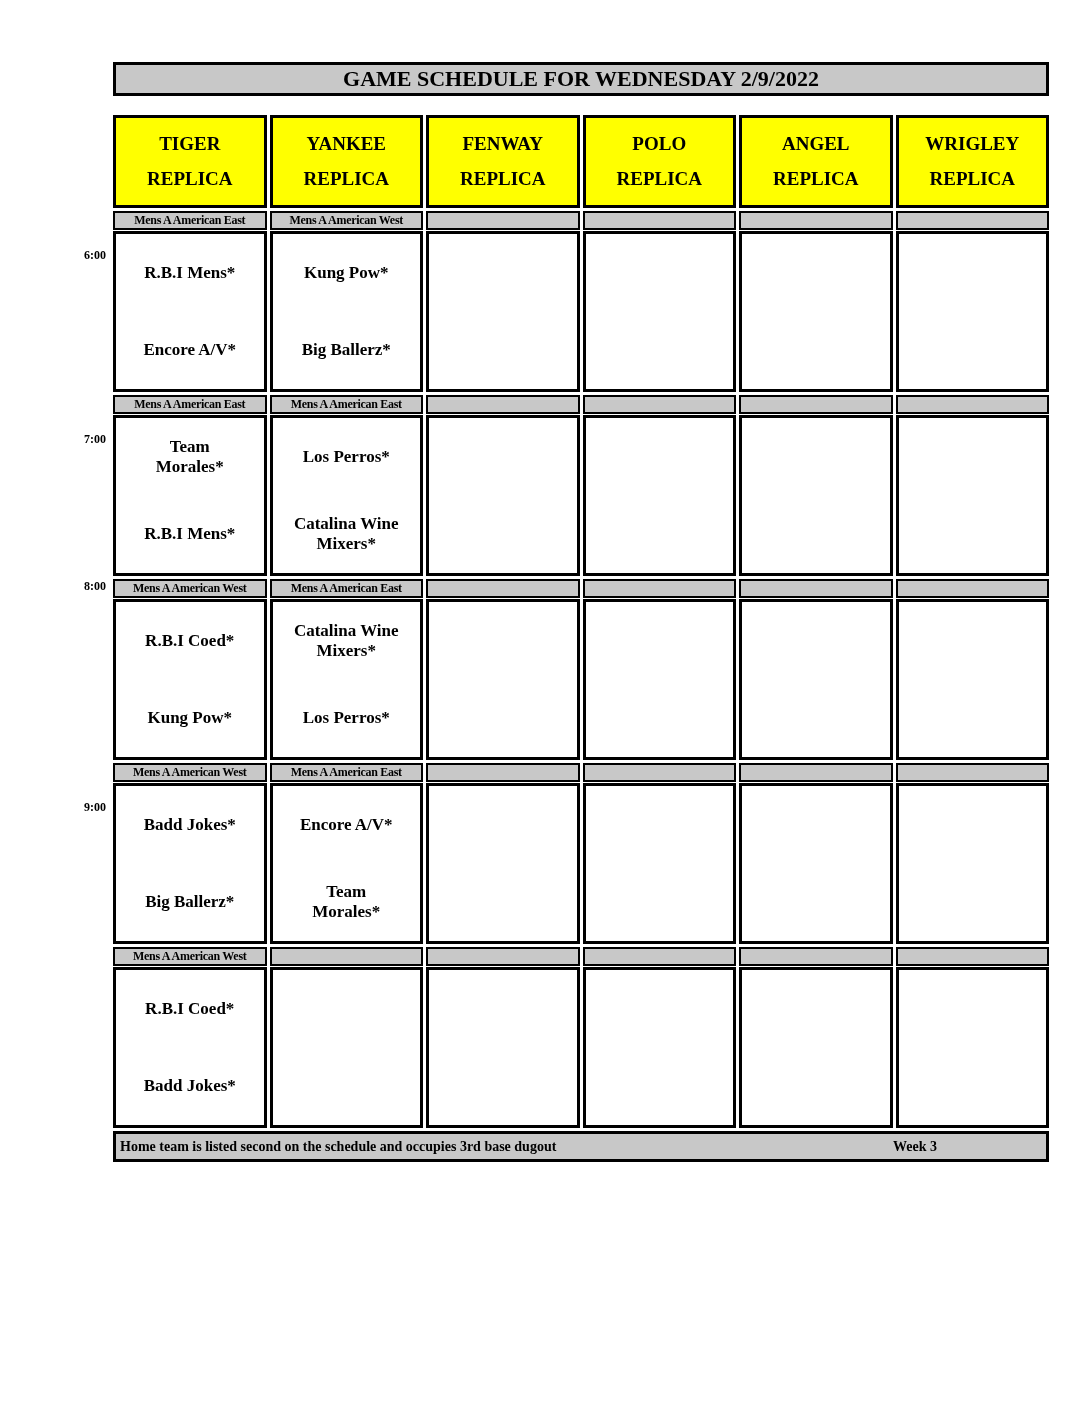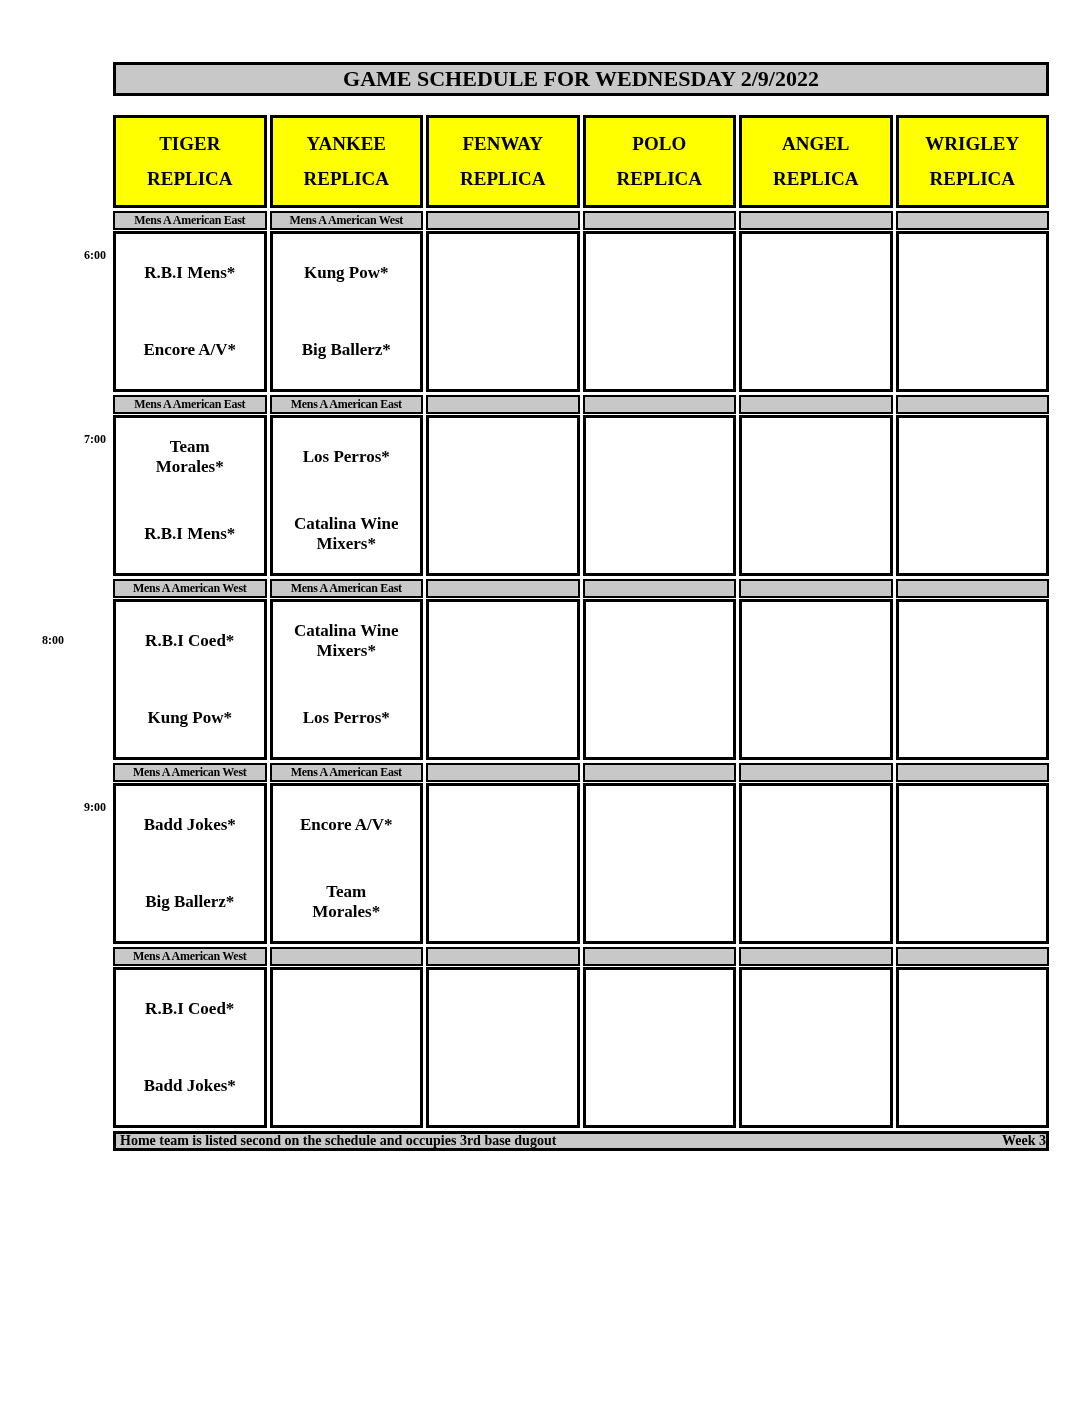--- a/index.html
+++ b/index.html
@@ -48,42 +48,42 @@
     flex: 1; height: 161px; background: #fff;
     border: 3px solid var(--black);
     display: flex; flex-direction: column;
   }
   .team {
     flex: 1; display: flex; align-items: center; justify-content: center;
     text-align: center; font-size: 17px; line-height: 20px; padding: 0 20px;
   }
 
   .footer-bar {
-    margin-top: 1px; height: 20px; background: var(--gray);
+    margin-top: 1px; height: 31px; background: var(--gray);
     border: 3px solid var(--black);
     display: flex; align-items: center; font-size: 14px;
   }
   .footer-note { flex: 1; padding-left: 4px; white-space: nowrap; }
-  .footer-week { width: 153px; text-align: right; }
+  .footer-week { width: 153px; text-align: left; }
 
   .time-col { position: absolute; left: 0; top: 0; width: 106px; height: 100%; }
   .time-label {
     position: absolute; width: 100%;
     text-align: right; font-size: 12px;
     transform: translateY(-50%);
   }
 </style>
 </head>
 <body>
 
 <div class="page">
   <div class="time-col" id="time-col">
       <div class="time-label" style="top: 255px;">6:00</div>
       <div class="time-label" style="top: 439px;">7:00</div>
-      <div class="time-label" style="top: 640px; text-align: center;">8:00</div>
+      <div class="time-label" style="top: 586px;">8:00</div>
       <div class="time-label" style="top: 807px;">9:00</div>
       <div class="time-label" style="top: 991px; margin-left: 44px;">10:00</div>
     </div>
   <div class="schedule">
     <div class="title-bar">GAME SCHEDULE FOR WEDNESDAY 2/9/2022</div>
     <div class="header-row" id="header-row">
         <div class="hcell">
           <div class="hline">TIGER</div>
           <div class="hline">REPLICA</div>
         </div>

